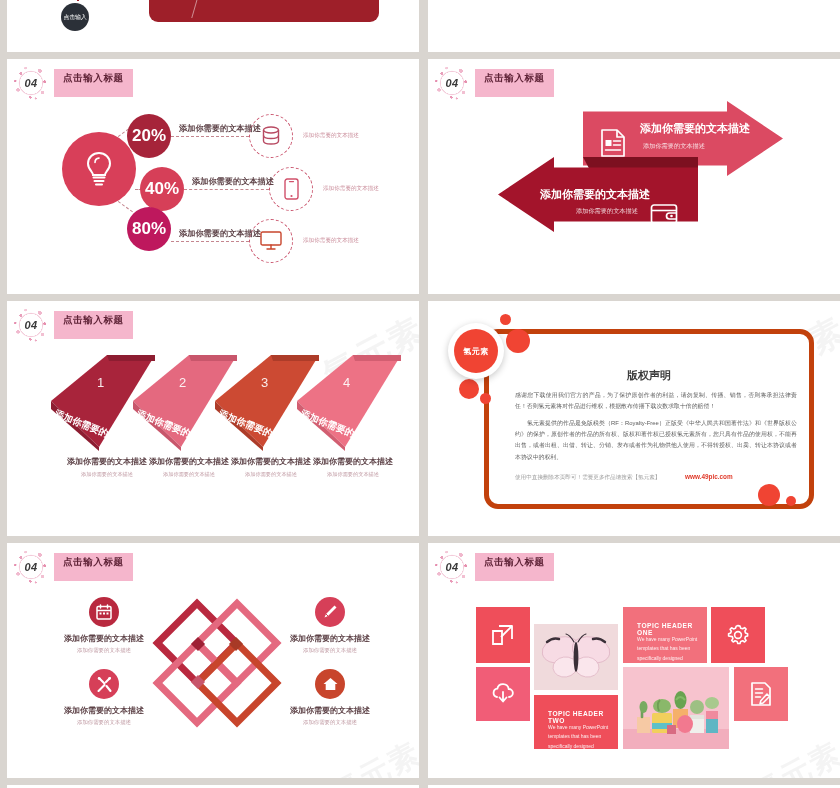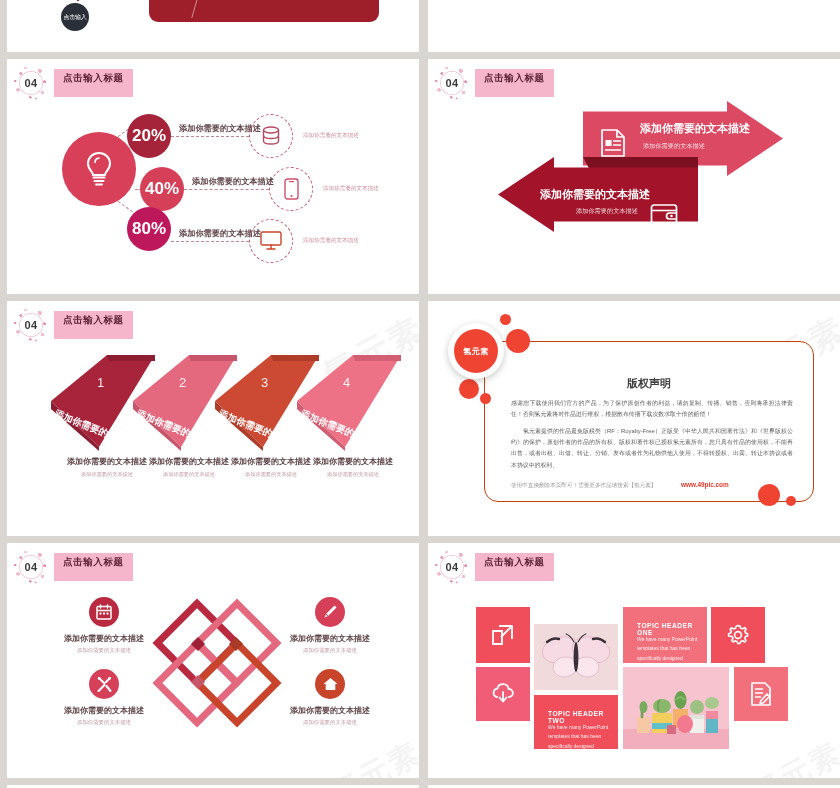--- a/index.html
+++ b/index.html
@@ -33,20 +33,21 @@
       radial-gradient(circle at 76% 14%, #f0b7cc 0 1.9px, transparent 2.1px),
       radial-gradient(circle at 90% 46%, #e68fae 0 1.3px, transparent 1.5px),
       radial-gradient(circle at 84% 78%, #f2c0d2 0 1.6px, transparent 1.8px),
       radial-gradient(circle at 48% 92%, #e99ab8 0 1.2px, transparent 1.4px),
       radial-gradient(circle at 12% 70%, #f1bacf 0 1.7px, transparent 1.9px),
       radial-gradient(circle at 4% 44%, #e58cae 0 1.1px, transparent 1.3px),
       radial-gradient(circle at 34% 6%, #f4c8d8 0 1.3px, transparent 1.5px),
       radial-gradient(circle at 64% 96%, #eda6c0 0 1.1px, transparent 1.3px),
       radial-gradient(circle at 96% 24%, #f5cdda 0 1.0px, transparent 1.2px),
       radial-gradient(circle at 50% 50%, transparent 11px, rgba(232,150,180,.55) 11.4px, transparent 12.6px);
+    font-style: italic;
   }
   .hdr-num { font-size: 11px; font-weight: 700; color: #3a3a3a; letter-spacing: .3px; }
   .hdr-badge {
     margin-left: 6px; background: #f5b6cc; color: #5e2236;
     font-size: 9.5px; font-weight: 700; letter-spacing: .6px;
     padding: 3px 9px 12px;
   }
   .wm {
     position: absolute; right: 8px; top: 6px;
     font-size: 34px; color: rgba(170,170,170,.13);
@@ -148,22 +149,22 @@
     transform: rotate(22deg); transform-origin: left center;
   }
   .c1 { left: 40px;  } .c2 { left: 122px; } .c3 { left: 204px; } .c4 { left: 286px; }
   .cap { position: absolute; top: 155px; width: 104px; text-align: center; }
   .cap .t { font-size: 8px; color: #5d4247; font-weight: 700; white-space: nowrap; }
   .cap .s { font-size: 5.2px; color: #c09aa3; margin-top: 4px; white-space: nowrap; }
   .cp1 { left: 48px; } .cp2 { left: 130px; } .cp3 { left: 212px; } .cp4 { left: 294px; }
 
   
   .cp-box {
-    position: absolute; left: 56px; top: 40px; width: 330px; height: 161px;
-    border: 1px solid #c2410c; border-radius: 14px; background: #fff;
+    position: absolute; left: 56px; top: 28px; width: 330px; height: 180px;
+    border: 5px solid #c2410c; border-radius: 14px; background: #fff;
   }
   .cp-logo {
     position: absolute; left: 20px; top: 22px; width: 56px; height: 56px;
     border-radius: 50%; background: #fff; box-shadow: 0 2px 7px rgba(0,0,0,.22);
     display: flex; align-items: center; justify-content: center; z-index: 3;
   }
   .cp-logo i {
     width: 44px; height: 44px; border-radius: 50%; background: #f04433;
     display: flex; align-items: center; justify-content: center;
     color: #fff; font-size: 8px; font-style: normal; font-weight: 700; letter-spacing: .5px;

